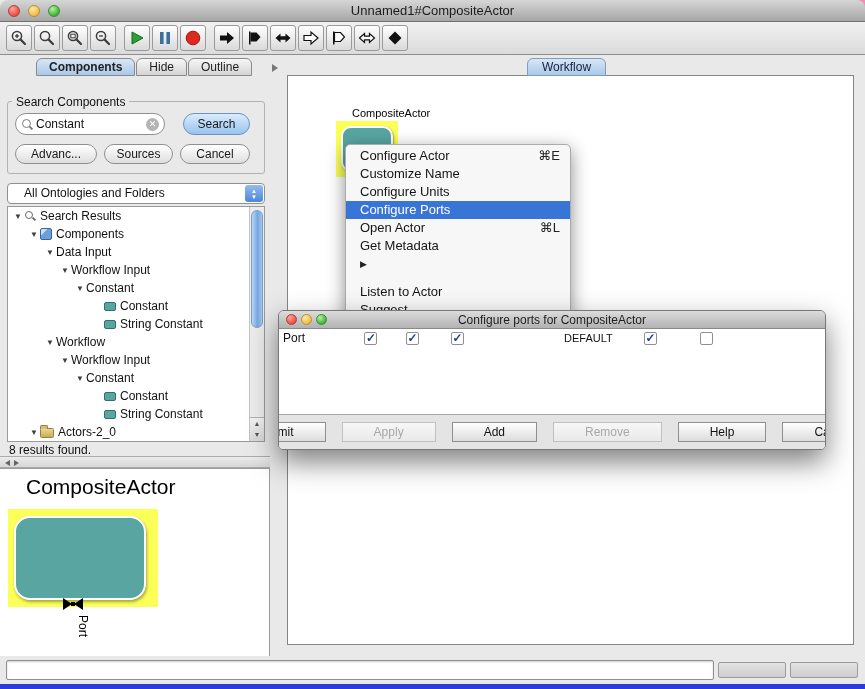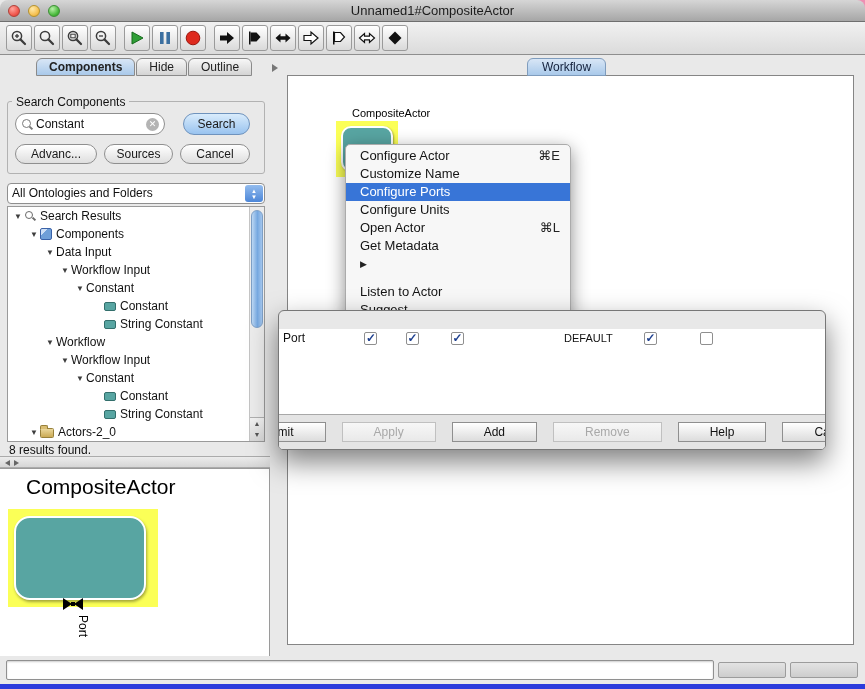--- a/index.html
+++ b/index.html
@@ -34,21 +34,21 @@
   .mag-icon{position:absolute;left:6px;top:5px;width:12px;height:12px}
   .mag-icon::before{content:"";position:absolute;left:0;top:0;width:7px;height:7px;border:1.5px solid #7a7a7a;border-radius:50%}
   .mag-icon::after{content:"";position:absolute;left:7px;top:8px;width:4px;height:2px;background:#7a7a7a;transform:rotate(45deg)}
   .clear-btn{position:absolute;right:5px;top:4px;width:13px;height:13px;border-radius:50%;background:#b4b4b4;color:#fff;font-size:9px;line-height:13px;text-align:center}
   .btn{display:inline-flex;align-items:center;justify-content:center;background:linear-gradient(#ffffff,#dedede);border:1px solid #8f8f8f;border-radius:11px;font-size:12px;color:#1a1a1a}
   .btn.aqua{background:linear-gradient(#d9ecfc,#99c3ef);border-color:#6f93bd}
   .pos{position:absolute}
 
   
   .dropdown{position:absolute;left:7px;top:183px;width:258px;height:21px;background:#fff;border:1px solid #8f8f8f;border-radius:4px}
-  .dd-label{position:absolute;left:4px;top:0;line-height:19px;font-size:12px;color:#111}
+  .dd-label{position:absolute;left:16px;top:0;line-height:19px;font-size:12px;color:#111}
   .dd-step{position:absolute;right:1px;top:1px;width:18px;height:17px;border-radius:3px;background:linear-gradient(#93bcee,#4c86d8);display:flex;flex-direction:column;align-items:center;justify-content:center;color:#fff;font-size:6px;line-height:6px}
 
   
   .tree{position:absolute;left:7px;top:206px;width:258px;height:236px;background:#fff;border:1px solid #9a9a9a;overflow:hidden}
   .trow{display:flex;align-items:center;height:18px;font-size:12px;color:#111;white-space:nowrap}
   .tri{width:12px;font-size:8px;color:#3d3d3d;text-align:center;flex-shrink:0}
   .ticon{margin-right:4px;flex-shrink:0;display:inline-block}
   .i0{padding-left:4px}.i1{padding-left:20px}.i2{padding-left:36px}.i3{padding-left:51px}.i4{padding-left:66px}.i5{padding-left:96px}
   .ic-mag{width:12px;height:12px;position:relative}
   .ic-mag::before{content:"";position:absolute;left:1px;top:1px;width:6px;height:6px;border:1.5px solid #6a6a6a;border-radius:50%}
@@ -337,46 +337,54 @@
   </div>
 
   <div class="ctx-menu">
     <div class="mi">
         <span class="lbl">Configure Actor</span>
         <span class="sc">⌘E</span>
       </div>
     <div class="mi">
         <span class="lbl">Customize Name</span>
       </div>
+    <div class="mi">
+        <span class="lbl">Configure Units</span>
+      </div>
     <div class="mi selected">
         <span class="lbl">Configure Ports</span>
       </div>
     <div class="mi">
-        <span class="lbl">Configure Units</span>
-      </div>
-    <div class="mi">
         <span class="lbl">Open Actor</span>
         <span class="sc">⌘L</span>
       </div>
     <div class="mi">
         <span class="lbl">Get Metadata</span>
       </div>
     <div class="mi">
         <span class="sub-arrow">▶</span>
       </div>
     <div class="menu-sep"></div>
     <div class="mi">
         <span class="lbl">Listen to Actor</span>
       </div>
     <div class="mi">
         <span class="lbl">Suggest...</span>
       </div>
   </div>
 
   <div class="dialog">
+    <div class="dlg-title">
+      <div class="dlg-lights">
+        <div class="dlg-light light red"></div>
+        <div class="dlg-light light yellow"></div>
+        <div class="dlg-light light green"></div>
+      </div>
+      <div class="dlg-title-text">Configure ports for CompositeActor</div>
+    </div>
     <div class="ptable">
       <div class="prow">
         <div class="pcell c0">Port</div>
         <div class="pcell c1 center">
             <span class="checkbox checked"></span>
           </div>
         <div class="pcell c2 center">
             <span class="checkbox checked"></span>
           </div>
         <div class="pcell c3 center">

